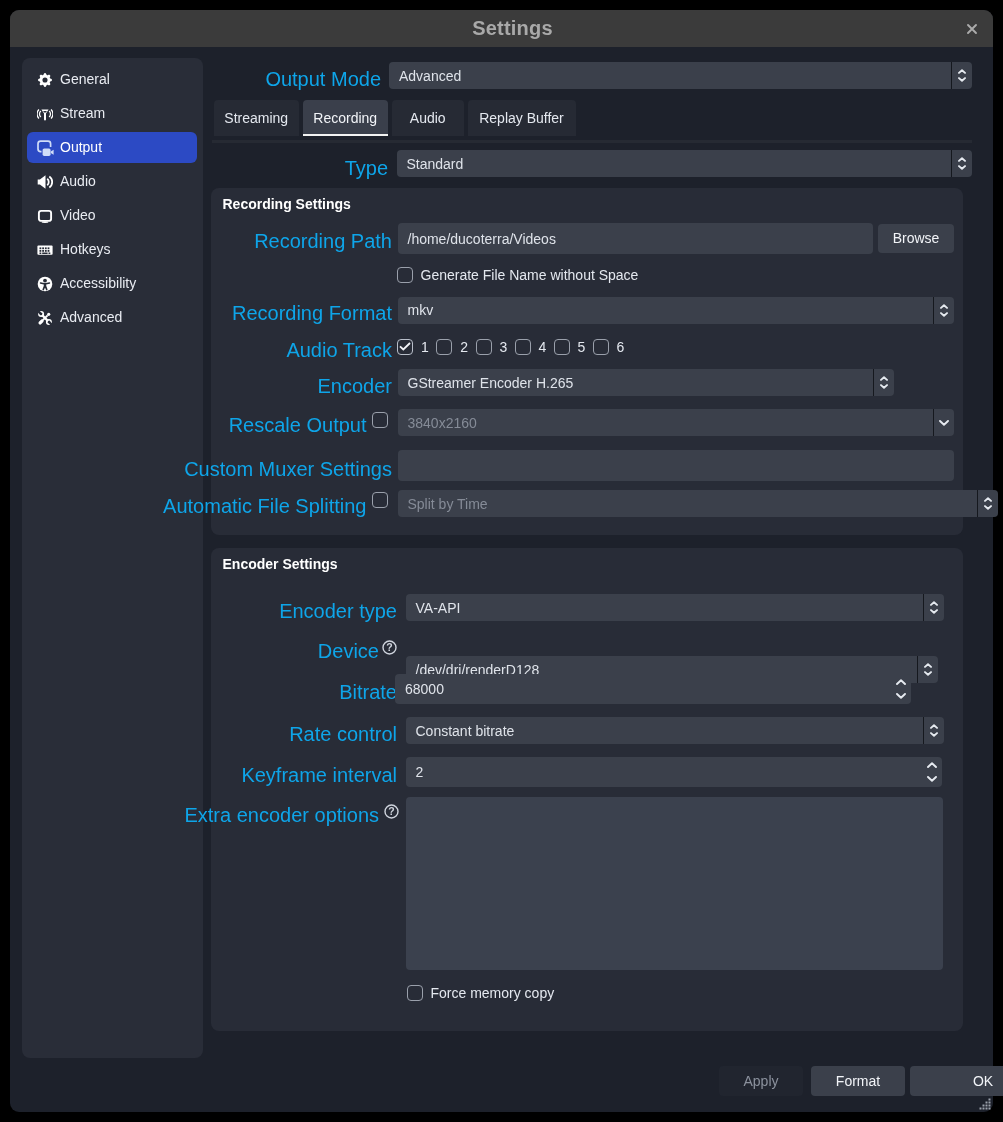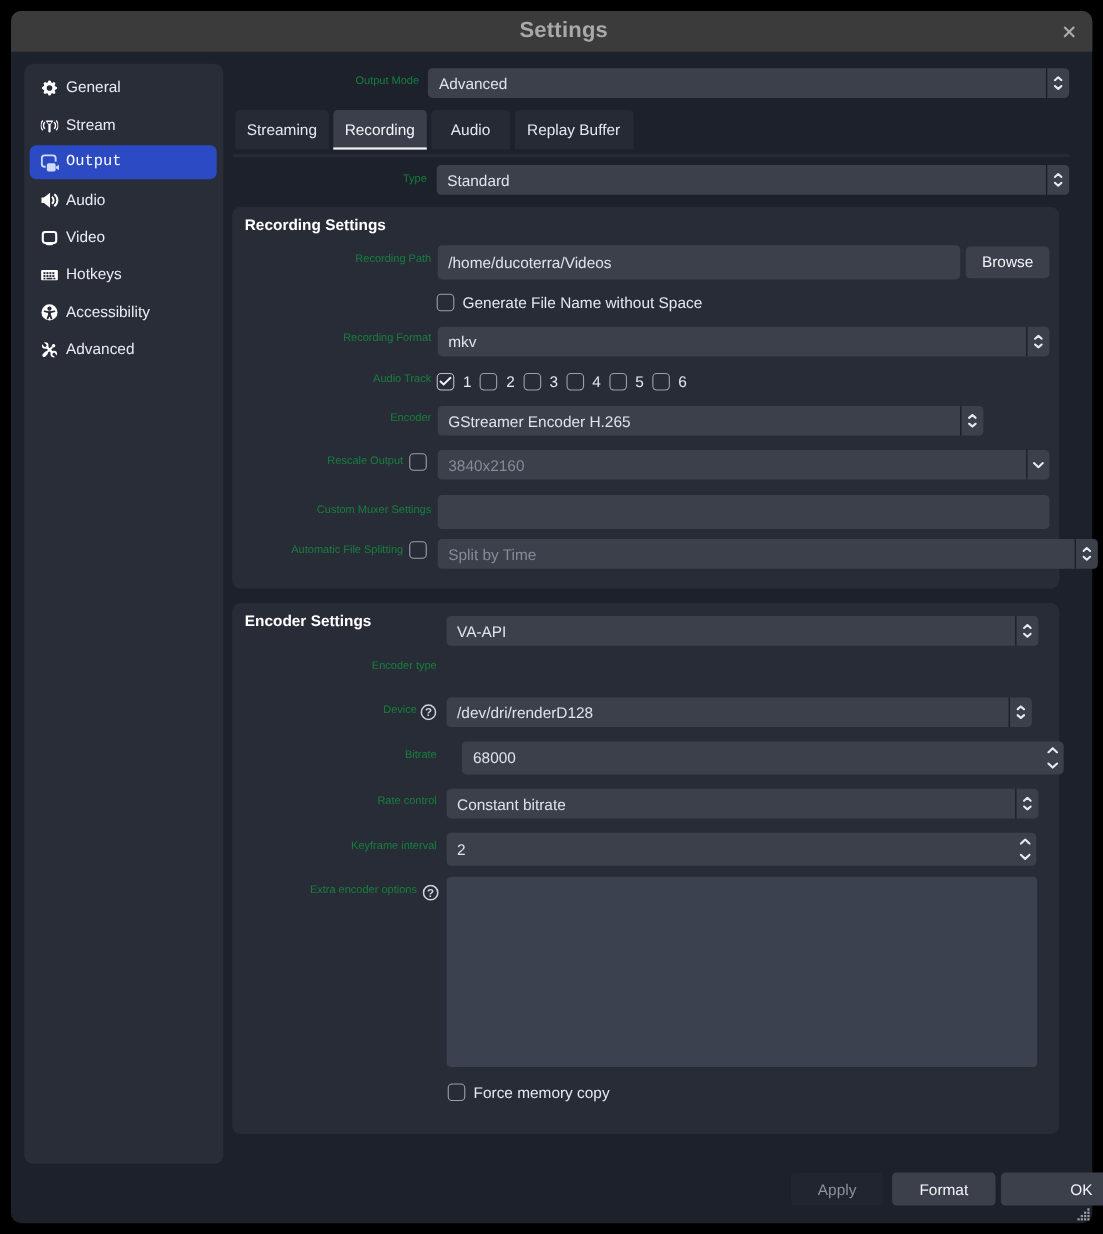--- a/index.html
+++ b/index.html
@@ -8,22 +8,22 @@
 .abs{position:absolute;}
 .win{left:10px;top:10px;width:983px;height:1102px;background:#1d212b;border-radius:9px;}
 .titlebar{left:10px;top:10px;width:983px;height:37px;background:#3b3b3b;
           border-radius:9px 9px 0 0;}
 .title{width:100%;text-align:center;line-height:37px;font-size:20px;font-weight:bold;
        color:#a9a9a9;padding-left:22px;box-sizing:border-box;letter-spacing:.2px;}
 .sidebar{left:22px;top:58px;width:181px;height:1000px;background:#292d38;border-radius:8px;}
 .sideitem{left:27px;width:170px;height:31px;border-radius:6px;color:#e9ecf2;font-size:14px;}
 .sideitem .ic{position:absolute;left:10px;top:50%;transform:translateY(-50%);width:16px;height:16px;}
 .sideitem .tx{position:absolute;left:33px;top:0;line-height:31px;}
-.sel{background:#2c4ac4;color:#fff;font-family:Liberation Mono, monospace;}
-.lbl{font-size:10px;color:#15803d;text-align:right;white-space:nowrap;}
+.sel{background:#2c4ac4;color:#fff;}
+.lbl{font-size:20px;color:#0ea5e9;text-align:right;white-space:nowrap;}
 .combo,.input,.spin{background:#3b404b;border-radius:4px;color:#dfe3ea;font-size:14px;}
 .combo .tx,.input .tx,.spin .tx{position:absolute;left:10px;top:0;bottom:0;display:flex;align-items:center;white-space:nowrap;}
 .dis{background:#3b404b;}
 .dis .tx{color:#858b97;}
 .btn{background:#3b404b;border-radius:4px;color:#f2f4f8;font-size:14px;text-align:center;}
 .cb{width:16px;height:16px;border:1.5px solid #9aa0ab;border-radius:4px;box-sizing:border-box;background:transparent;}
 .group{background:#282c37;border-radius:8px;}
 .gtitle{font-size:14px;font-weight:bold;color:#fff;}
 .tab{top:100px;height:36px;background:#262a34;border-radius:4px 4px 0 0;color:#e4e8ef;
      font-size:14px;text-align:center;line-height:36px;}
@@ -245,51 +245,51 @@
       <svg width="8" height="5" viewBox="0 0 8 5">
         <path d="M1 1.1 L4 3.8 L7 1.1" class="ch"></path>
       </svg>
     </span>
 </div>
 
 <div class="abs group" style="left:211px;top:548px;width:752px;height:483px;"></div>
 <div class="abs gtitle" style="left:222.5px;top:556px;">Encoder Settings</div>
 
 <div class="abs lbl" style="left:177px;top:600px;width:220px;">Encoder type</div>
-<div class="abs combo" style="left:405.5px;top:560px;width:538px;height:27px;">
+<div class="abs combo" style="left:405.5px;top:594px;width:538px;height:27px;">
   <span class="tx">VA-API</span>
   <span class="sp">
       <svg width="8" height="5" viewBox="0 0 8 5">
         <path d="M1 3.9 L4 1.2 L7 3.9" class="ch"></path>
       </svg>
       <svg width="8" height="5" viewBox="0 0 8 5">
         <path d="M1 1.1 L4 3.8 L7 1.1" class="ch"></path>
       </svg>
     </span>
 </div>
 
 <div class="abs lbl" style="left:159px;top:640px;width:220px;">Device</div>
 <svg class="abs" style="left:382px;top:640px;" width="15" height="15" viewBox="0 0 15 15">
   <circle cx="7.5" cy="7.5" r="6.5" fill="none" stroke="#cfd4dd" stroke-width="1.4"></circle>
   <text x="7.5" y="11" text-anchor="middle" font-size="10.5" font-weight="bold" fill="#cfd4dd" font-family="Liberation Sans">?</text>
 </svg>
-<div class="abs combo" style="left:405.5px;top:634px;width:488px;height:27px;padding-left:44px;">
+<div class="abs combo" style="left:405.5px;top:656px;width:488px;height:27px;padding-left:44px;">
   <span class="tx">/dev/dri/renderD128</span>
   <span class="sp">
       <svg width="8" height="5" viewBox="0 0 8 5">
         <path d="M1 3.9 L4 1.2 L7 3.9" class="ch"></path>
       </svg>
       <svg width="8" height="5" viewBox="0 0 8 5">
         <path d="M1 1.1 L4 3.8 L7 1.1" class="ch"></path>
       </svg>
     </span>
 </div>
 
 <div class="abs lbl" style="left:177px;top:681px;width:220px;">Bitrate</div>
-<div class="abs spin" style="left:420px;top:674px;width:516px;height:30px;padding-left:31px;">
+<div class="abs spin" style="left:395px;top:674px;width:516px;height:30px;">
   <span class="tx">68000</span>
   <svg class="spup" width="10" height="6" viewBox="0 0 10 6">
       <path d="M1 5 L5 1.2 L9 5" class="ch"></path>
     </svg>
   <svg class="spdn" width="10" height="6" viewBox="0 0 10 6">
       <path d="M1 1 L5 4.8 L9 1" class="ch"></path>
     </svg>
 </div>
 
 <div class="abs lbl" style="left:177px;top:723px;width:220px;">Rate control</div>

